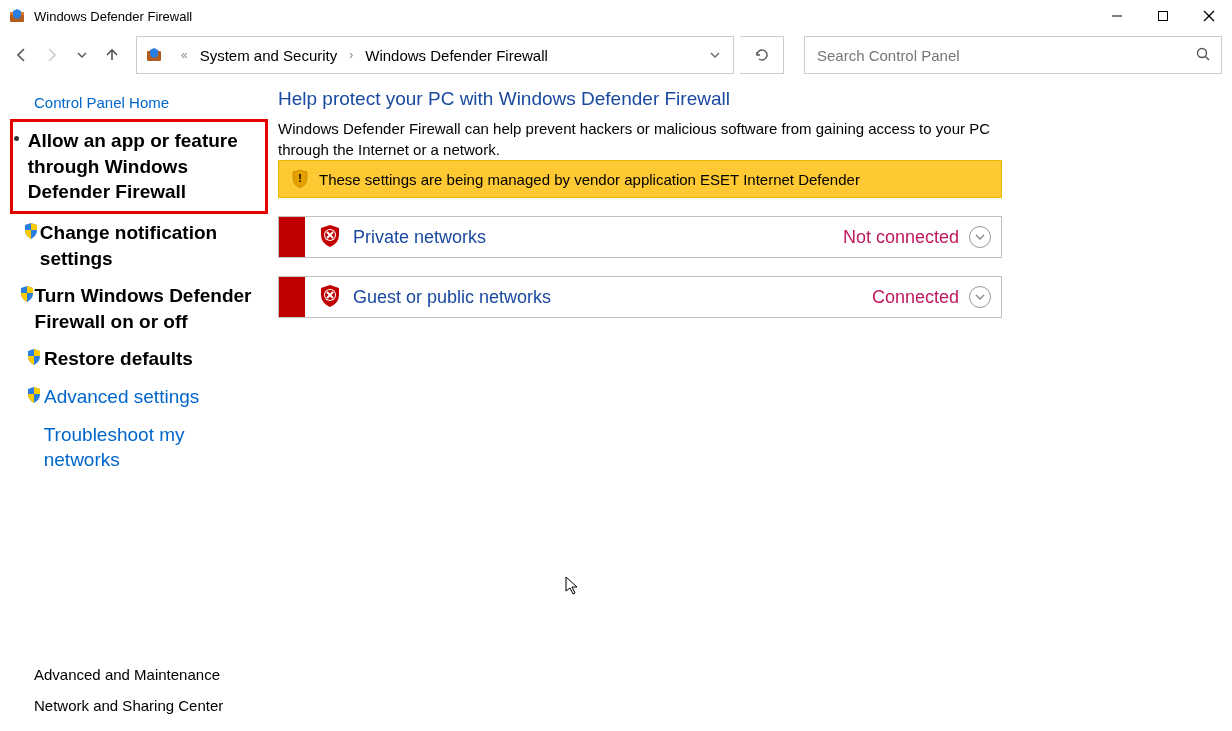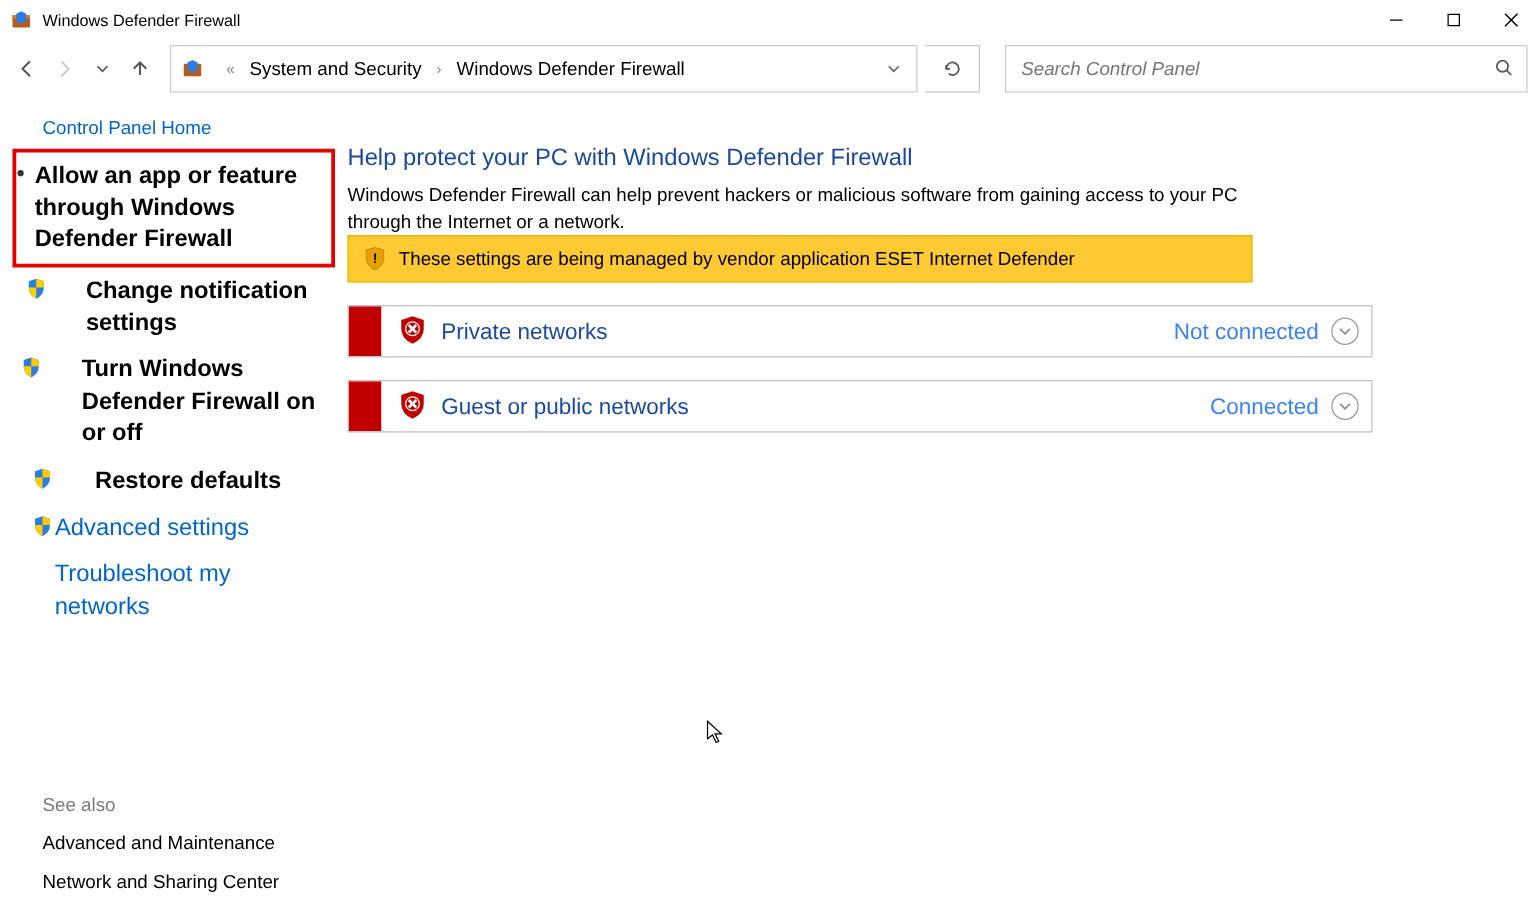--- a/index.html
+++ b/index.html
@@ -99,21 +99,20 @@
     padding: 0 10px;
     margin-left: 14px;
   }
   .searchbox input {
     border: none;
     outline: none;
     font-size: 15px;
     flex: 1;
     color: #555;
     font-family: inherit;
-    font-style: italic;
   }
   .searchbox .search-icon {
     color: #555;
   }
   
   .content {
     display: flex;
     height: calc(731px - 32px - 46px);
   }
   .sidebar {
@@ -159,21 +158,20 @@
     border: 3px solid #e60000;
     padding: 6px 4px 6px 0;
   }
   .sidebar-item.highlighted .label {
     color: #000;
     font-weight: 700;
   }
   .sidebar-item.bold .label {
     color: #000;
     font-weight: 700;
-    margin-left: 32px;
   }
   .see-also {
     margin-top: auto;
     padding-left: 24px;
   }
   .see-also-title {
     color: #7a7a7a;
     font-size: 15px;
     padding: 6px 0;
   }
@@ -184,41 +182,40 @@
   }
   
   .main {
     flex: 1;
     padding: 8px 0 0 0;
   }
   .main-heading {
     color: #1a4aa0;
     font-size: 19px;
     padding: 2px 12px 8px 0;
-    margin-top: 28px;
   }
   .main-desc {
     color: #000;
     font-size: 15px;
     line-height: 1.4;
     max-width: 720px;
   }
   .alert-banner {
     background: #ffc933;
     border: 1px solid #e6b800;
     width: 724px;
     height: 38px;
     display: flex;
     align-items: center;
     padding: 0 12px;
     gap: 10px;
     font-size: 15px;
   }
   .network-row {
-    width: 820px;
+    width: 724px;
     border: 1px solid #c0c0c0;
     height: 42px;
     display: flex;
     align-items: center;
     margin-top: 18px;
     overflow: hidden;
   }
   .network-row .red-stripe {
     width: 26px;
     height: 100%;
@@ -226,21 +223,21 @@
   }
   .network-row .shield-x {
     margin: 0 12px 0 14px;
   }
   .network-row .net-label {
     color: #1a4aa0;
     font-size: 18px;
   }
   .network-row .net-status {
     margin-left: auto;
-    color: #3b82f6;
+    color: #be185d;
     font-size: 18px;
     padding-right: 10px;
   }
   .network-row .expand-circle {
     width: 22px; height: 22px;
     border: 1px solid #999;
     border-radius: 50%;
     display: flex; align-items: center; justify-content: center;
     margin-right: 10px;
     color: #777;
@@ -402,21 +399,20 @@
       <div class="label">Advanced settings</div>
     </div>
 
     <div class="sidebar-item">
       <div class="bullet-col"></div>
       <div class="shield-col"></div>
       <div class="label">Troubleshoot my networks</div>
     </div>
 
     <div class="see-also">
-      <div class="see-also-title">See also</div>
       <div class="see-also-link">Advanced and Maintenance</div>
       <div class="see-also-link">Network and Sharing Center</div>
     </div>
   </div>
 
   <div class="main">
     <div class="main-heading">Help protect your PC with Windows Defender Firewall</div>
     <div class="main-desc">Windows Defender Firewall can help prevent hackers or malicious software from gaining access to your PC through the Internet or a network.</div>
 
     <div class="alert-banner">

